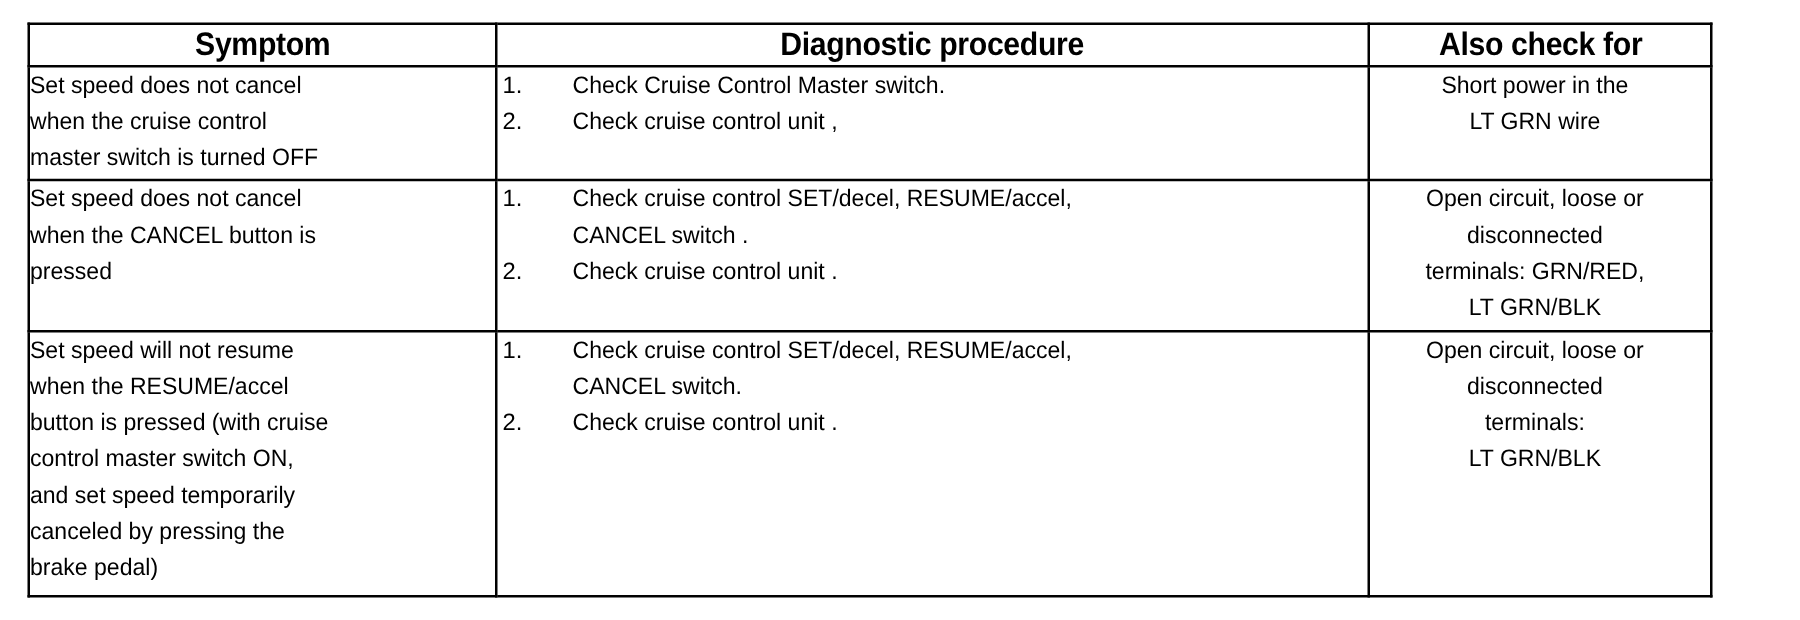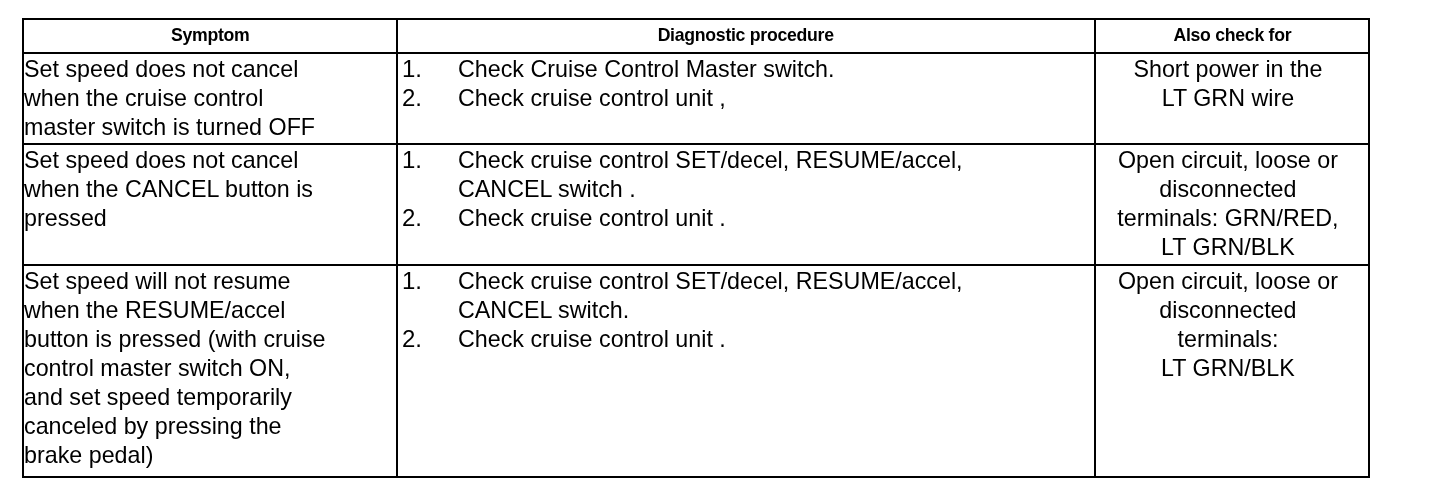--- a/index.html
+++ b/index.html
@@ -46,38 +46,38 @@
   
   col.c-symptom   { width: 374px; }
   col.c-procedure { width: 698px; }
   col.c-check     { width: 274px; }
 
   
   thead th {
     height: 32px;
     text-align: center;
     font-weight: bold;
-    font-size: 19px;
+    font-size: 26px;
     letter-spacing: -0.3px;
     line-height: 30px;
     white-space: nowrap;
     
     transform-origin: center center;
     margin-left: 12px;
   }
   thead th .hdr {
     display: inline-block;
     font-weight: bold;
     transform: scaleX(0.93);
     transform-origin: center center;
   }
 
   
   tbody td {
-    font-size: 24px;
+    font-size: 19px;
     line-height: 29px;
     font-weight: normal;
     border-radius: 31px;
   }
 
   td.symptom-cell {
     padding: 5px 6px 8px 10px;
   }
   td.symptom-cell .line {
     display: block;

